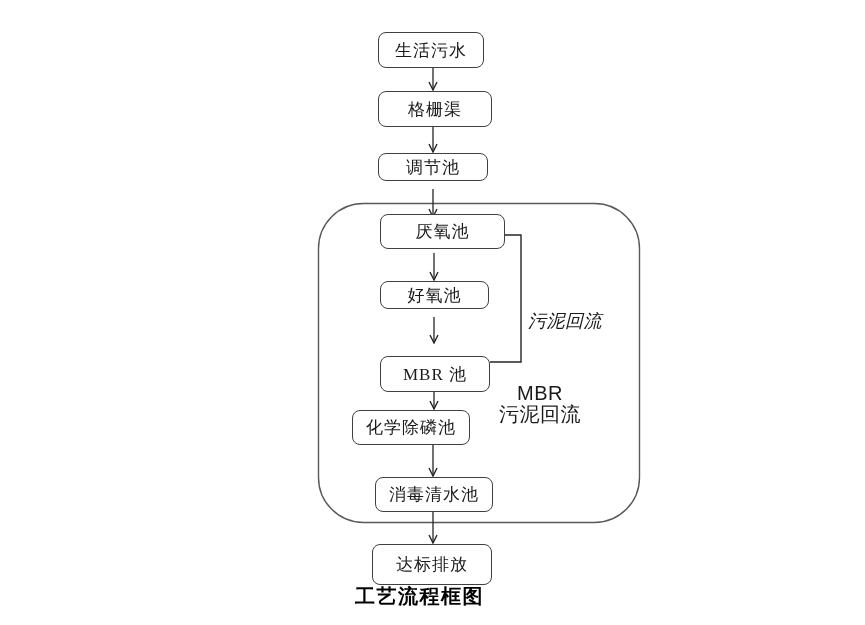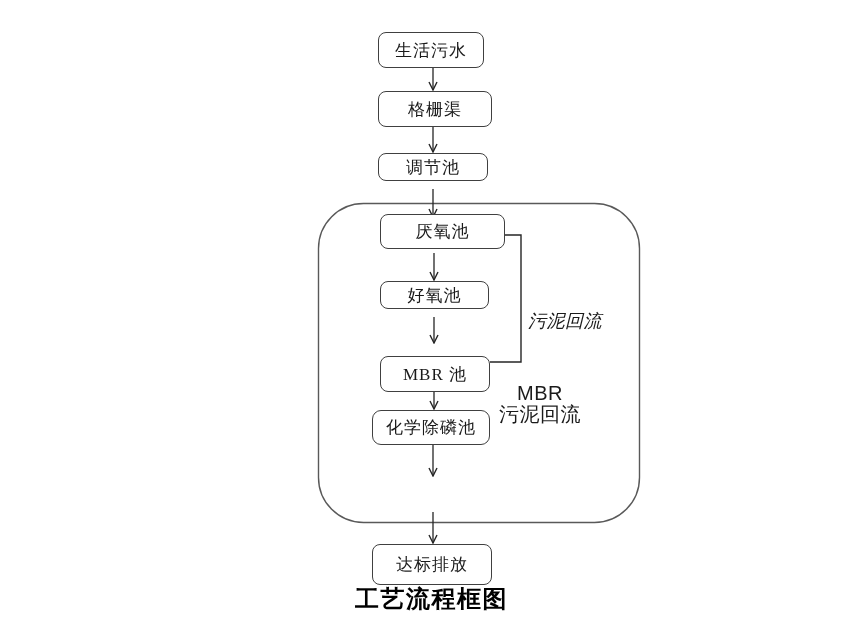--- a/index.html
+++ b/index.html
@@ -43,21 +43,21 @@
     color: #1a1a1a;
     font-size: 20px;
     line-height: 21px;
     text-align: center;
     letter-spacing: 0.5px;
     white-space: nowrap;
   }
   .caption {
     position: absolute;
     color: #000000;
-    font-size: 24px;
+    font-size: 20px;
     font-weight: bold;
     letter-spacing: 1.5px;
     white-space: nowrap;
   }
 </style>
 </head>
 <body>
 
 <div class="stage">
 
@@ -93,22 +93,25 @@
   </div>
   <div class="node" style="left:380px; top:214px; width:125px; height:35px;">
     <span>厌氧池</span>
   </div>
   <div class="node" style="left:380px; top:281px; width:109px; height:28px;">
     <span>好氧池</span>
   </div>
   <div class="node" style="left:380px; top:344px; width:110px; height:36px;margin-top:12px;">
     <span>MBR 池</span>
   </div>
-  <div class="node" style="left:372px; top:410px; width:118px; height:35px;border-radius:9px;">
+  <div class="node" style="left:352px; top:410px; width:118px; height:35px;">
     <span>化学除磷池</span>
+  </div>
+  <div class="node" style="left:375px; top:477px; width:118px; height:35px;">
+    <span>消毒清水池</span>
   </div>
   <div class="node" style="left:372px; top:544px; width:120px; height:41px;">
     <span>达标排放</span>
   </div>
 
   <div class="annot" style="left:528px; top:309px;font-style:italic;">污泥回流</div>
 
   <div class="annot-mbr" style="left:496px; top:383px; width:88px;">
     <div>MBR</div>
     <div>污泥回流</div>

